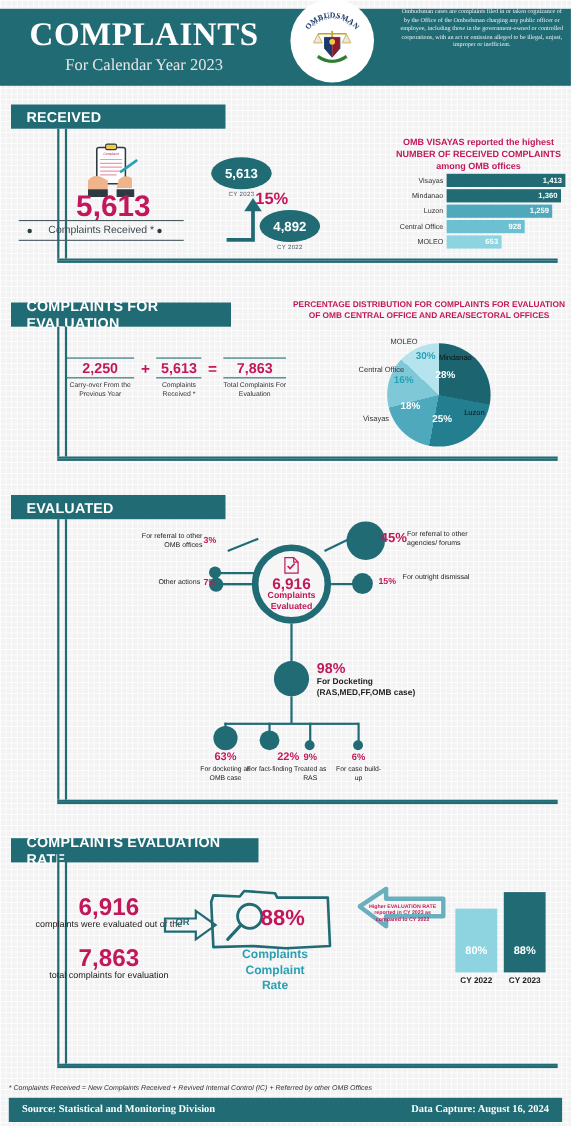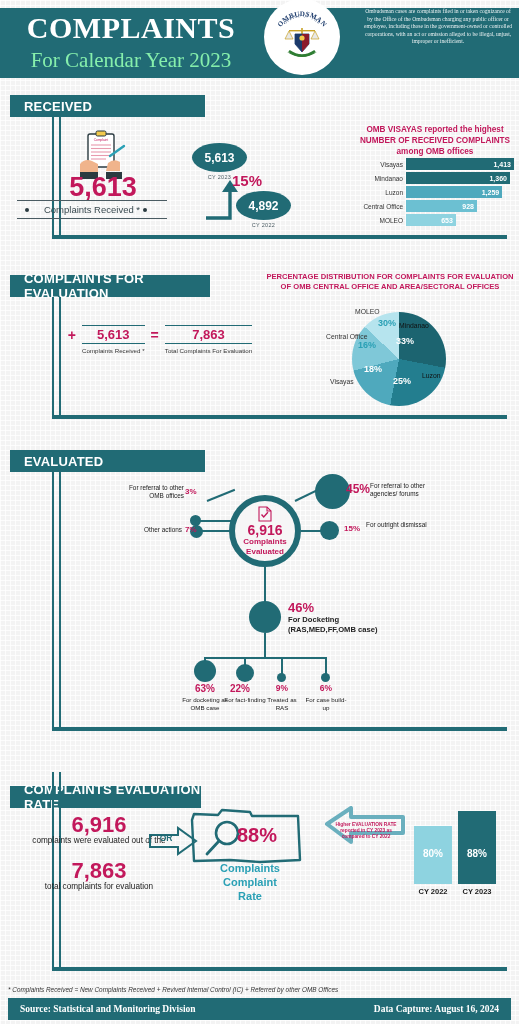--- a/index.html
+++ b/index.html
@@ -23,21 +23,21 @@
     position:absolute; left:0; top:8px; width:519px; height:70px;
     background:#216b75; display:flex; align-items:center;
   }
   .hdr-title { width:262px; text-align:center; color:#fff; }
   .hdr-title h1 {
     font-family:"Liberation Serif", serif; font-weight:bold;
     font-size:30px; letter-spacing:.5px; line-height:1;
   }
   .hdr-title h2 {
     font-family:"Liberation Serif", serif; font-weight:normal;
-    font-size:21px; margin-top:5px; color:#86efac;
+    font-size:15px; margin-top:5px; color:#e5e5e5;
   }
   .seal-wrap {
     position:absolute; left:264px; top:-1px;
     width:76px; height:76px; border-radius:50%;
     background:#fff; display:flex; align-items:center; justify-content:center;
   }
   .hdr-desc {
     position:absolute; left:362px; top:8px; width:152px;
     color:#eaf1f2; font-family:"Liberation Serif", serif;
     font-size:5.6px; line-height:1.35; text-align:center;
@@ -156,21 +156,21 @@
   .conn { position:absolute; background:#216b75; }
   .pct { position:absolute; font-weight:bold; color:#c2185b; }
   .ntext { position:absolute; font-size:6.4px; color:#222; line-height:1.3; }
 
   .sub-pct { position:absolute; font-size:10px; font-weight:bold; color:#c2185b;
              text-align:center; }
   .sub-txt { position:absolute; font-size:6.2px; color:#222; text-align:center;
              line-height:1.25; }
 
   
-  #sec-rate .sec-title { left:10px; top:786px; width:191px; }
+  #sec-rate .sec-title { left:10px; top:762px; width:225px; }
   #sec-rate .sec-rail  { left:52px; top:772px; height:195px; }
   #sec-rate .sec-bottom{ left:52px; top:967px; width:455px; }
 
   .rate-num { position:absolute; font-size:22px; font-weight:bold; color:#c2185b;
               text-align:center; }
   .rate-txt { position:absolute; font-size:8.2px; color:#222; text-align:center;
               line-height:1.3; }
   .or-arrow { position:absolute; left:148px; top:826px; width:50px; height:30px; }
   .or-lbl { position:absolute; left:152px; top:833px; width:28px; text-align:center;
             font-size:8.5px; font-weight:bold; color:#216b75; }
@@ -178,21 +178,21 @@
              font-weight:bold; color:#c2185b; }
   .cer-lbl { position:absolute; left:195px; top:862px; width:110px; text-align:center;
              font-size:11px; font-weight:bold; color:#2aa0b5; line-height:1.25; }
 
   .cmp-arrow-txt {
     position:absolute; left:335px; top:822px; width:62px; text-align:center;
     font-size:4.8px; font-weight:bold; color:#c2185b; line-height:1.3;
   }
   .cbar { position:absolute; display:flex; align-items:flex-start; justify-content:center;
           color:#fff; font-size:10px; font-weight:bold; padding-top:0; }
-  .cbar span { margin-top:auto; margin-bottom:25px; }
+  .cbar span { margin-top:auto; margin-bottom:14px; }
   .cbar-lbl { position:absolute; font-size:7.5px; font-weight:bold; color:#222;
               text-align:center; }
 
   
   .foot-note {
     position:absolute; left:8px; top:986px; width:500px;
     font-size:6.4px; font-style:italic; color:#333;
   }
   .foot-bar {
     position:absolute; left:8px; top:998px; width:503px; height:22px;
@@ -316,36 +316,40 @@
         </div>
       </div>
   </div>
 
   <div id="sec-eval">
     <div class="sec-title">COMPLAINTS FOR EVALUATION</div>
     <div class="sec-rail"></div>
     <div class="sec-bottom"></div>
 
     <div class="eq-row">
+      <div class="eq-cell">
+        <div class="eq-val">2,250</div>
+        <div class="eq-cap">Carry-over From the Previous Year</div>
+      </div>
       <div class="eq-op">+</div>
       <div class="eq-cell">
         <div class="eq-val">5,613</div>
         <div class="eq-cap">Complaints Received *</div>
       </div>
       <div class="eq-op">=</div>
       <div class="eq-cell">
         <div class="eq-val">7,863</div>
         <div class="eq-cap">Total Complaints For Evaluation</div>
       </div>
     </div>
 
     <div class="pie-title">PERCENTAGE DISTRIBUTION FOR COMPLAINTS FOR EVALUATION OF OMB CENTRAL OFFICE AND AREA/SECTORAL OFFICES</div>
     <div class="pie" id="pie-chart" style="background: conic-gradient(rgb(28, 100, 112) 0deg, rgb(28, 100, 112) 100.8deg, rgb(35, 126, 143) 100.8deg, rgb(35, 126, 143) 190.8deg, rgb(79, 169, 189) 190.8deg, rgb(79, 169, 189) 255.6deg, rgb(127, 200, 216) 255.6deg, rgb(127, 200, 216) 313.2deg, rgb(182, 228, 238) 313.2deg, rgb(182, 228, 238) 360deg);"></div>
 
-    <div class="pie-slice-lbl" style="left:396px; top:336px;">33%</div>
+    <div class="pie-slice-lbl" style="left:396px; top:336px;">28%</div>
     <div class="pie-slice-lbl" style="left:393px; top:376px;">25%</div>
     <div class="pie-slice-lbl" style="left:364px; top:364px;">18%</div>
     <div class="pie-slice-lbl" style="left:358px; top:340px; color:#2aa0b5;text-align:center;">16%</div>
     <div class="pie-slice-lbl" style="left:378px; top:318px; color:#2aa0b5;">30%</div>
 
     <div class="pie-out-lbl" style="left:399px; top:322px; color:#111;">Mindanao</div>
     <div class="pie-out-lbl" style="left:422px; top:372px; color:#111;">Luzon</div>
     <div class="pie-out-lbl" style="left:330px; top:378px;">Visayas</div>
     <div class="pie-out-lbl" style="left:326px; top:333px;">Central Office</div>
     <div class="pie-out-lbl" style="left:355px; top:308px;">MOLEO</div>
@@ -387,40 +391,40 @@
     <div class="ntext" style="left:134px; top:526px; width:48px; text-align:right;">Other actions</div>
     <div class="pct" style="left:185px; top:525px; font-size:8px;">7%</div>
 
     <div class="pct" style="left:346px; top:482px; font-size:12px;">45%</div>
     <div class="ntext" style="left:370px; top:482px; width:82px;">For referral to other agencies/ forums</div>
 
     <div class="pct" style="left:344px; top:524px; font-size:8px;">15%</div>
     <div class="ntext" style="left:366px; top:521px; width:70px;">For outright dismissal</div>
 
     <div class="node" style="left:249px; top:601px; width:32px; height:32px;"></div>
-    <div class="pct" style="left:288px; top:600px; font-size:13px;">46%</div>
+    <div class="pct" style="left:288px; top:600px; font-size:13px;">98%</div>
     <div class="ntext" style="left:288px; top:615px; width:120px; font-size:7.6px; font-weight:bold;">For Docketing</div>
     <div class="ntext" style="left:288px; top:625px; width:130px; font-size:7.6px; font-weight:bold;">(RAS,MED,FF,OMB case)</div>
 
     <div class="conn" style="left:264px; top:633px; width:2px; height:25px;"></div>
     <div class="conn" style="left:204px; top:657px; width:122px; height:2px;"></div>
     <div class="conn" style="left:204px; top:657px; width:2px; height:12px;"></div>
     <div class="conn" style="left:244px; top:657px; width:2px; height:14px;"></div>
     <div class="conn" style="left:281px; top:657px; width:2px; height:18px;"></div>
     <div class="conn" style="left:325px; top:657px; width:2px; height:18px;"></div>
 
     <div class="node" style="left:194px; top:660px; width:22px; height:22px;"></div>
     <div class="node" style="left:236px; top:664px; width:18px; height:18px;"></div>
     <div class="node" style="left:277px; top:673px; width:9px; height:9px;"></div>
     <div class="node" style="left:321px; top:673px; width:9px; height:9px;"></div>
 
     <div class="sub-pct" style="left:185px; top:683px; width:40px;">63%</div>
     <div class="sub-txt" style="left:182px; top:696px; width:46px;">For docketing as OMB case</div>
 
-    <div class="sub-pct" style="left:214px; top:683px; width:36px;text-align:right;">22%</div>
+    <div class="sub-pct" style="left:244px; top:683px; width:36px;">22%</div>
     <div class="sub-txt" style="left:224px; top:696px; width:42px;">For fact-finding</div>
 
     <div class="sub-pct" style="left:266px; top:683px; width:32px; font-size:8.5px;">9%</div>
     <div class="sub-txt" style="left:262px; top:696px; width:40px;">Treated as RAS</div>
 
     <div class="sub-pct" style="left:310px; top:683px; width:32px; font-size:8.5px;">6%</div>
     <div class="sub-txt" style="left:304px; top:696px; width:44px;">For case build-up</div>
   </div>
 
   <div id="sec-rate">

